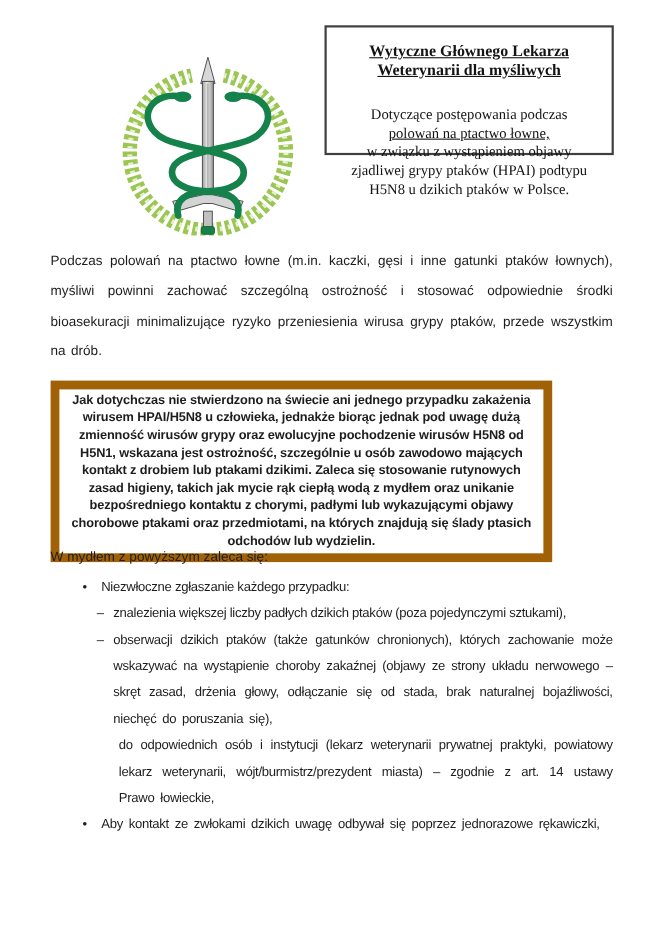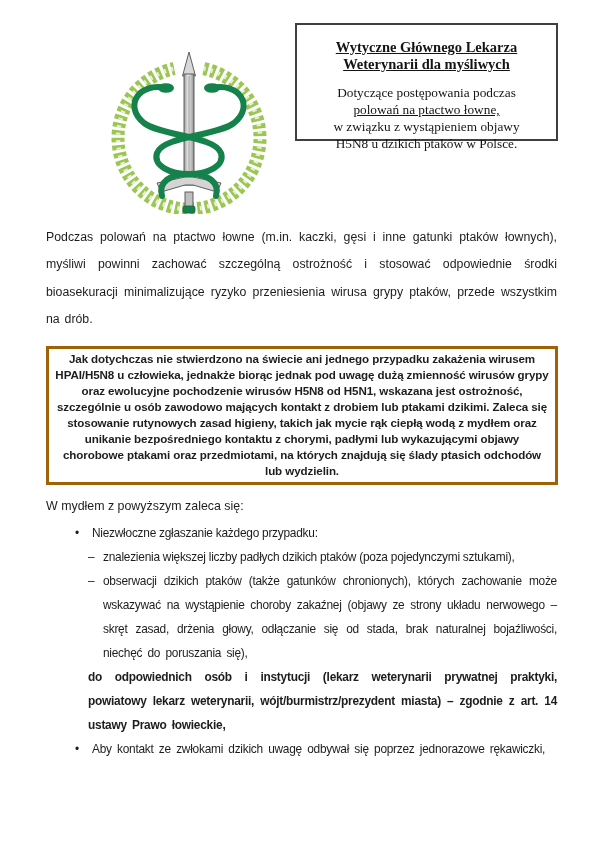--- a/index.html
+++ b/index.html
@@ -8,41 +8,41 @@
     color:#1d1d1d;font-family:"Liberation Sans","DejaVu Sans",sans-serif;
   }
   .logo{position:absolute;left:101px;top:50px;width:176px;height:164px;}
   .header-box{
     position:absolute;left:295px;top:23px;width:263px;height:118px;box-sizing:border-box;
     border:2px solid #3f3f3f;text-align:center;padding-top:14px;
     font-family:"Liberation Serif","DejaVu Serif",serif;color:#141414;
   }
   .hb-title{font-weight:bold;font-size:14.5px;line-height:16.5px;}
   .hb-title .tl{text-decoration:underline;}
-  .hb-sub{margin-top:12px;font-size:13.3px;line-height:17px;}
+  .hb-sub{margin-top:23px;font-size:13.3px;line-height:17px;}
   .hb-sub .u{text-decoration:underline;}
   .intro{
     position:absolute;left:46px;top:224px;width:511px;
     font-size:12.3px;line-height:27.4px;text-align:justify;word-spacing:1.5px;
   }
   .warning{
-    position:absolute;left:46px;top:346px;width:512px;box-sizing:border-box;
-    border:3px solid #a16207;padding:2px 4px 3px;
+    position:absolute;left:46px;top:346px;width:456px;box-sizing:border-box;
+    border:8px solid #a16207;padding:2px 4px 3px;
     font-weight:bold;font-size:11.6px;line-height:16px;text-align:center;letter-spacing:-0.1px;
   }
   .lead{position:absolute;left:46px;top:499px;font-size:12.4px;}
   .list{
     position:absolute;left:46px;top:521px;width:511px;
     font-size:11.9px;line-height:24px;letter-spacing:-0.25px;
   }
   .li{display:flex;}
   .li .marker{flex:0 0 auto;}
   .l1{margin-left:29px;} .l1 .marker{width:17px;}
   .l2{margin-left:42px;} .l2 .marker{width:15px;}
-  .cont{margin-left:42px;font-weight:bold;}
+  .cont{margin-left:62px;}
   .li .txt, .cont{text-align:justify;}
   .li .txt{flex:1 1 auto;}
   .one-line .txt{white-space:nowrap;}
   .ws .txt, .cont.ws2{word-spacing:2.2px;}
 </style>
 </head>
 <body>
 
 <svg class="logo" viewBox="0 0 176 164" aria-hidden="true">
   <defs>
@@ -68,20 +68,21 @@
 
 <div class="header-box">
   <div class="hb-title">
     <div class="tl">Wytyczne Głównego Lekarza</div>
     <div class="tl">Weterynarii dla myśliwych</div>
   </div>
   <div class="hb-sub">
     <div>Dotyczące postępowania podczas</div>
     <div class="u">polowań na ptactwo łowne,</div>
     <div>w związku z wystąpieniem objawy</div>
+    <div>zjadliwej grypy ptaków (HPAI) podtypu</div>
     <div>H5N8 u dzikich ptaków w Polsce.</div>
   </div>
 </div>
 
 <div class="intro">Podczas polowań na ptactwo łowne (m.in. kaczki, gęsi i inne gatunki ptaków łownych), myśliwi powinni zachować szczególną ostrożność i stosować odpowiednie środki bioasekuracji minimalizujące ryzyko przeniesienia wirusa grypy ptaków, przede wszystkim na drób.</div>
 
 <div class="warning">Jak dotychczas nie stwierdzono na świecie ani jednego przypadku zakażenia wirusem HPAI/H5N8 u człowieka, jednakże biorąc jednak pod uwagę dużą zmienność wirusów grypy oraz ewolucyjne pochodzenie wirusów H5N8 od H5N1, wskazana jest ostrożność, szczególnie u osób zawodowo mających kontakt z drobiem lub ptakami dzikimi. Zaleca się stosowanie rutynowych zasad higieny, takich jak mycie rąk ciepłą wodą z mydłem oraz unikanie bezpośredniego kontaktu z chorymi, padłymi lub wykazującymi objawy chorobowe ptakami oraz przedmiotami, na których znajdują się ślady ptasich odchodów lub wydzielin.</div>
 
 <div class="lead">W mydłem z powyższym zaleca się:</div>
 

